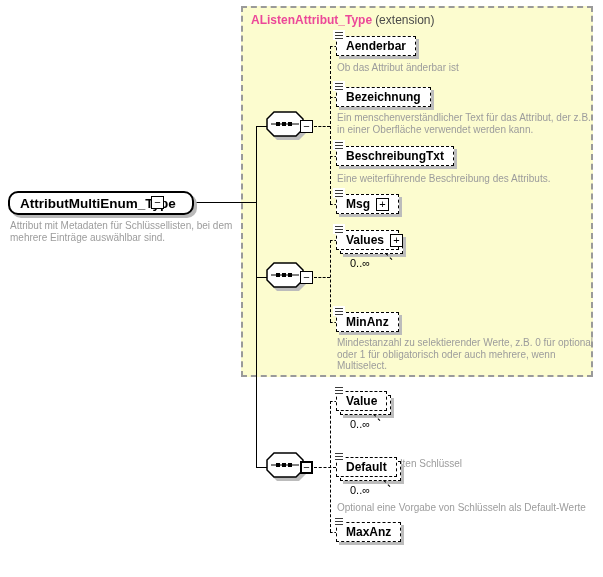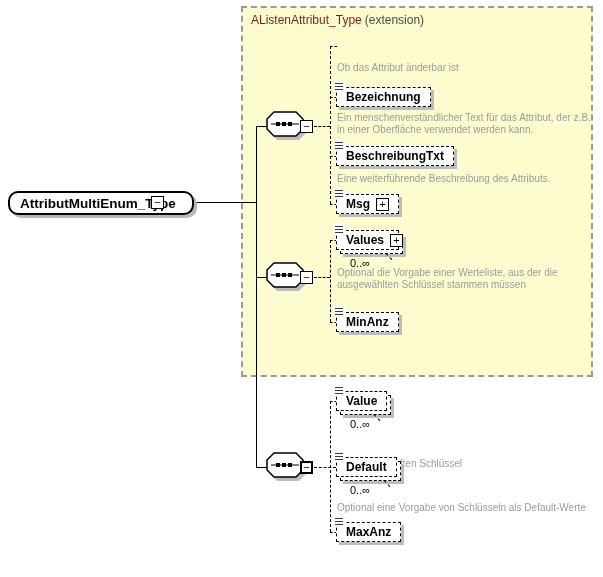--- a/index.html
+++ b/index.html
@@ -6,21 +6,21 @@
   .canvas{
     position:relative;width:603px;height:577px;background:#fff;overflow:hidden;
     font-family:"Liberation Sans",sans-serif;color:#000;
   }
   
   .extbox{
     position:absolute;left:241px;top:6px;width:352px;height:371px;
     background:#fcfccf;border:2px dashed #9a9a9a;box-sizing:border-box;
   }
   .exthead{position:absolute;left:251px;top:13px;font-size:12px;white-space:nowrap;}
-  .exthead .t{font-weight:normal;color:#7f1d1d;margin-top:22px;}
+  .exthead .t{font-weight:bold;color:#ec4899;margin-top:22px;}
   .exthead .s{color:#4a4a4a;margin-left:3px;}
   
   .lh{position:absolute;height:0;border-top:1px solid #000;}
   .lv{position:absolute;width:0;border-left:1px solid #000;}
   .dh{position:absolute;height:0;border-top:1px dashed #000;}
   .dv{position:absolute;width:0;border-left:1px dashed #000;}
   
   .rootbox{
     position:absolute;left:8px;top:191px;height:24px;box-sizing:border-box;
     background:#fff;border:2px solid #000;border-radius:10px;
@@ -101,20 +101,21 @@
   <div class="dv" style="left:330px;top:401px;height:131px;"></div>
   <div class="dh" style="left:330px;top:401px;width:7px;"></div>
   <div class="dh" style="left:330px;top:532px;width:7px;"></div>
 
   <div class="rootbox">
     <span>AttributMultiEnum_Type</span>
   </div>
   <div class="pm" style="left:151px;top:196px;">
       <span>−</span>
     </div>
+  <div class="note" style="left:10px;top:220px;width:246px;">Attribut mit Metadaten für Schlüssellisten, bei dem mehrere Einträge auswählbar sind.</div>
 
   <svg class="seq" style="left:266px;top:111px;" viewBox="0 0 44 34">
     <polygon points="11,5 33,5 40,12 40,22 33,29 11,29 4,22 4,12" fill="#bcbcbc"></polygon>
     <polygon points="8,1 30,1 37,8 37,18 30,25 8,25 1,18 1,8" fill="#fff" stroke="#000" stroke-width="1.5"></polygon>
     <line x1="5" y1="13" x2="33" y2="13" stroke="#000" stroke-width="1"></line>
     <rect x="10" y="11" width="4" height="4" fill="#000"></rect>
       <rect x="16" y="11" width="4" height="4" fill="#000"></rect>
       <rect x="22" y="11" width="4" height="4" fill="#000"></rect>
   </svg>
   <div class="pm" style="left:300px;top:120px;">
@@ -138,20 +139,26 @@
     <polygon points="8,1 30,1 37,8 37,18 30,25 8,25 1,18 1,8" fill="#fff" stroke="#000" stroke-width="1.5"></polygon>
     <line x1="5" y1="13" x2="33" y2="13" stroke="#000" stroke-width="1"></line>
     <rect x="10" y="11" width="4" height="4" fill="#000"></rect>
       <rect x="16" y="11" width="4" height="4" fill="#000"></rect>
       <rect x="22" y="11" width="4" height="4" fill="#000"></rect>
   </svg>
   <div class="pm" style="left:300px;top:461px;border-width:2px;">
       <span>−</span>
     </div>
 
+  <div class="elem" style="left:336px;top:36px;">
+    <div class="box">
+        <span class="eicon"></span>
+        <span>Aenderbar</span>
+      </div>
+  </div>
   <div class="note" style="left:337px;top:62px;width:220px;">Ob das Attribut änderbar ist</div>
 
   <div class="elem" style="left:336px;top:87px;">
     <div class="box">
         <span class="eicon"></span>
         <span>Bezeichnung</span>
       </div>
   </div>
   <div class="note" style="left:337px;top:112px;width:264px;">Ein menschenverständlicher Text für das Attribut, der z.B. in einer Oberfläche verwendet werden kann.</div>
 
@@ -180,28 +187,28 @@
         <span class="eicon"></span>
         <span>Values</span>
         <span class="pmgap"></span>
         <span class="pm inline overhang">
           <span>+</span>
         </span>
       </div>
     <span class="tail"></span>
     <span class="mult">0..∞</span>
   </div>
-  <div class="note" style="left:337px;top:267px;width:256px;">Optional die Vorgabe einer Werteliste, aus der die ausgewählten Schlüssel stammen müssen</div>
 
   <div class="elem" style="left:336px;top:312px;">
     <div class="box">
         <span class="eicon"></span>
         <span>MinAnz</span>
       </div>
   </div>
+  <div class="note" style="left:337px;top:337px;width:258px;">Mindestanzahl zu selektierender Werte, z.B. 0 für optional oder 1 für obligatorisch oder auch mehrere, wenn Multiselect.</div>
 
   <div class="elem multi" style="left:336px;top:391px;">
     <div class="ghost"></div>
     <div class="box">
         <span class="eicon"></span>
         <span>Value</span>
       </div>
     <span class="tail"></span>
     <span class="mult">0..∞</span>
   </div>

